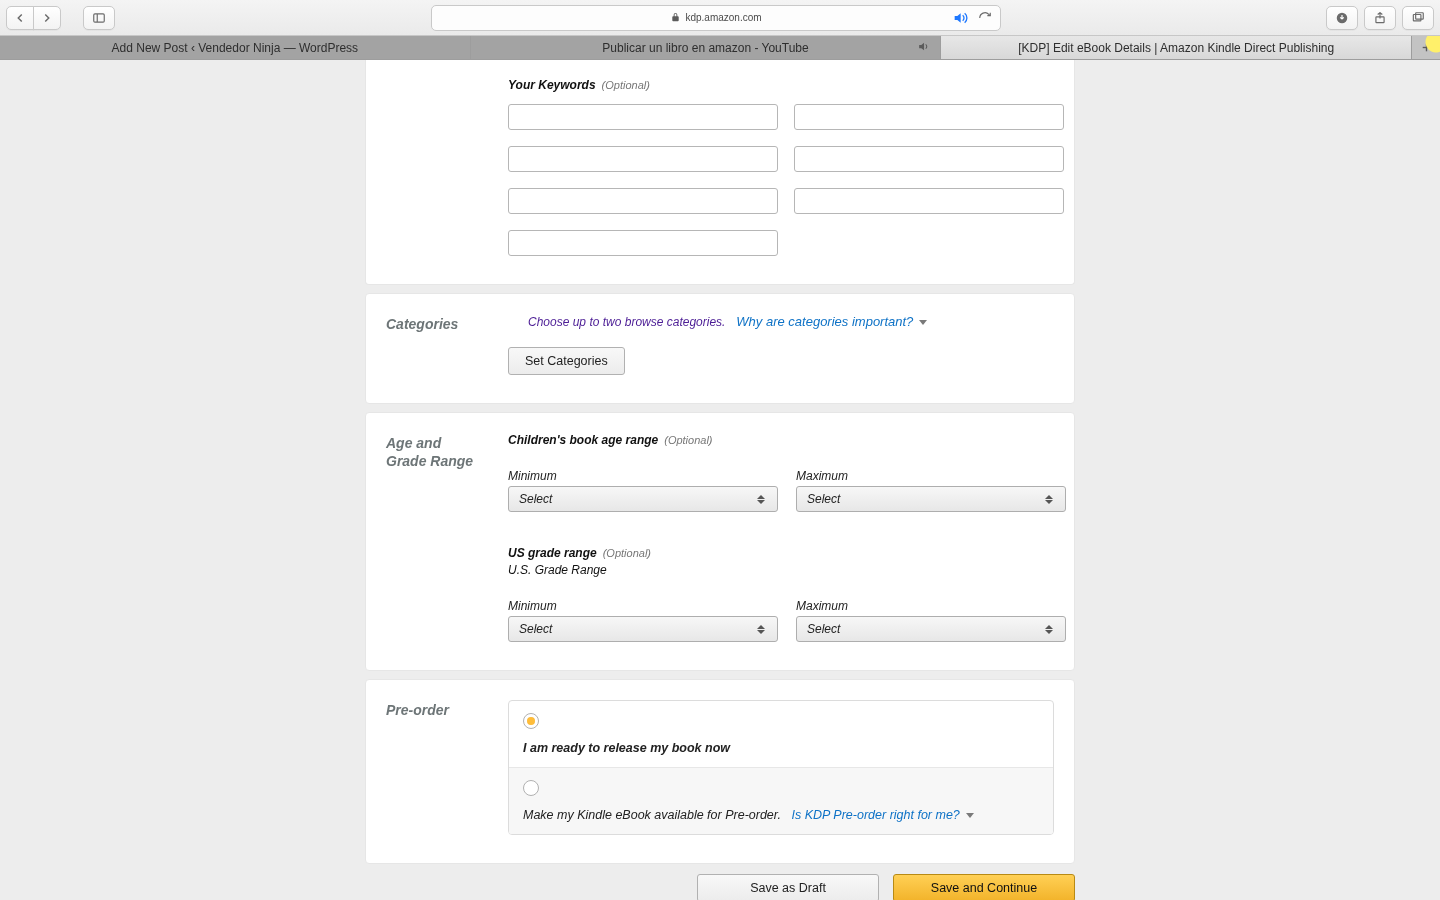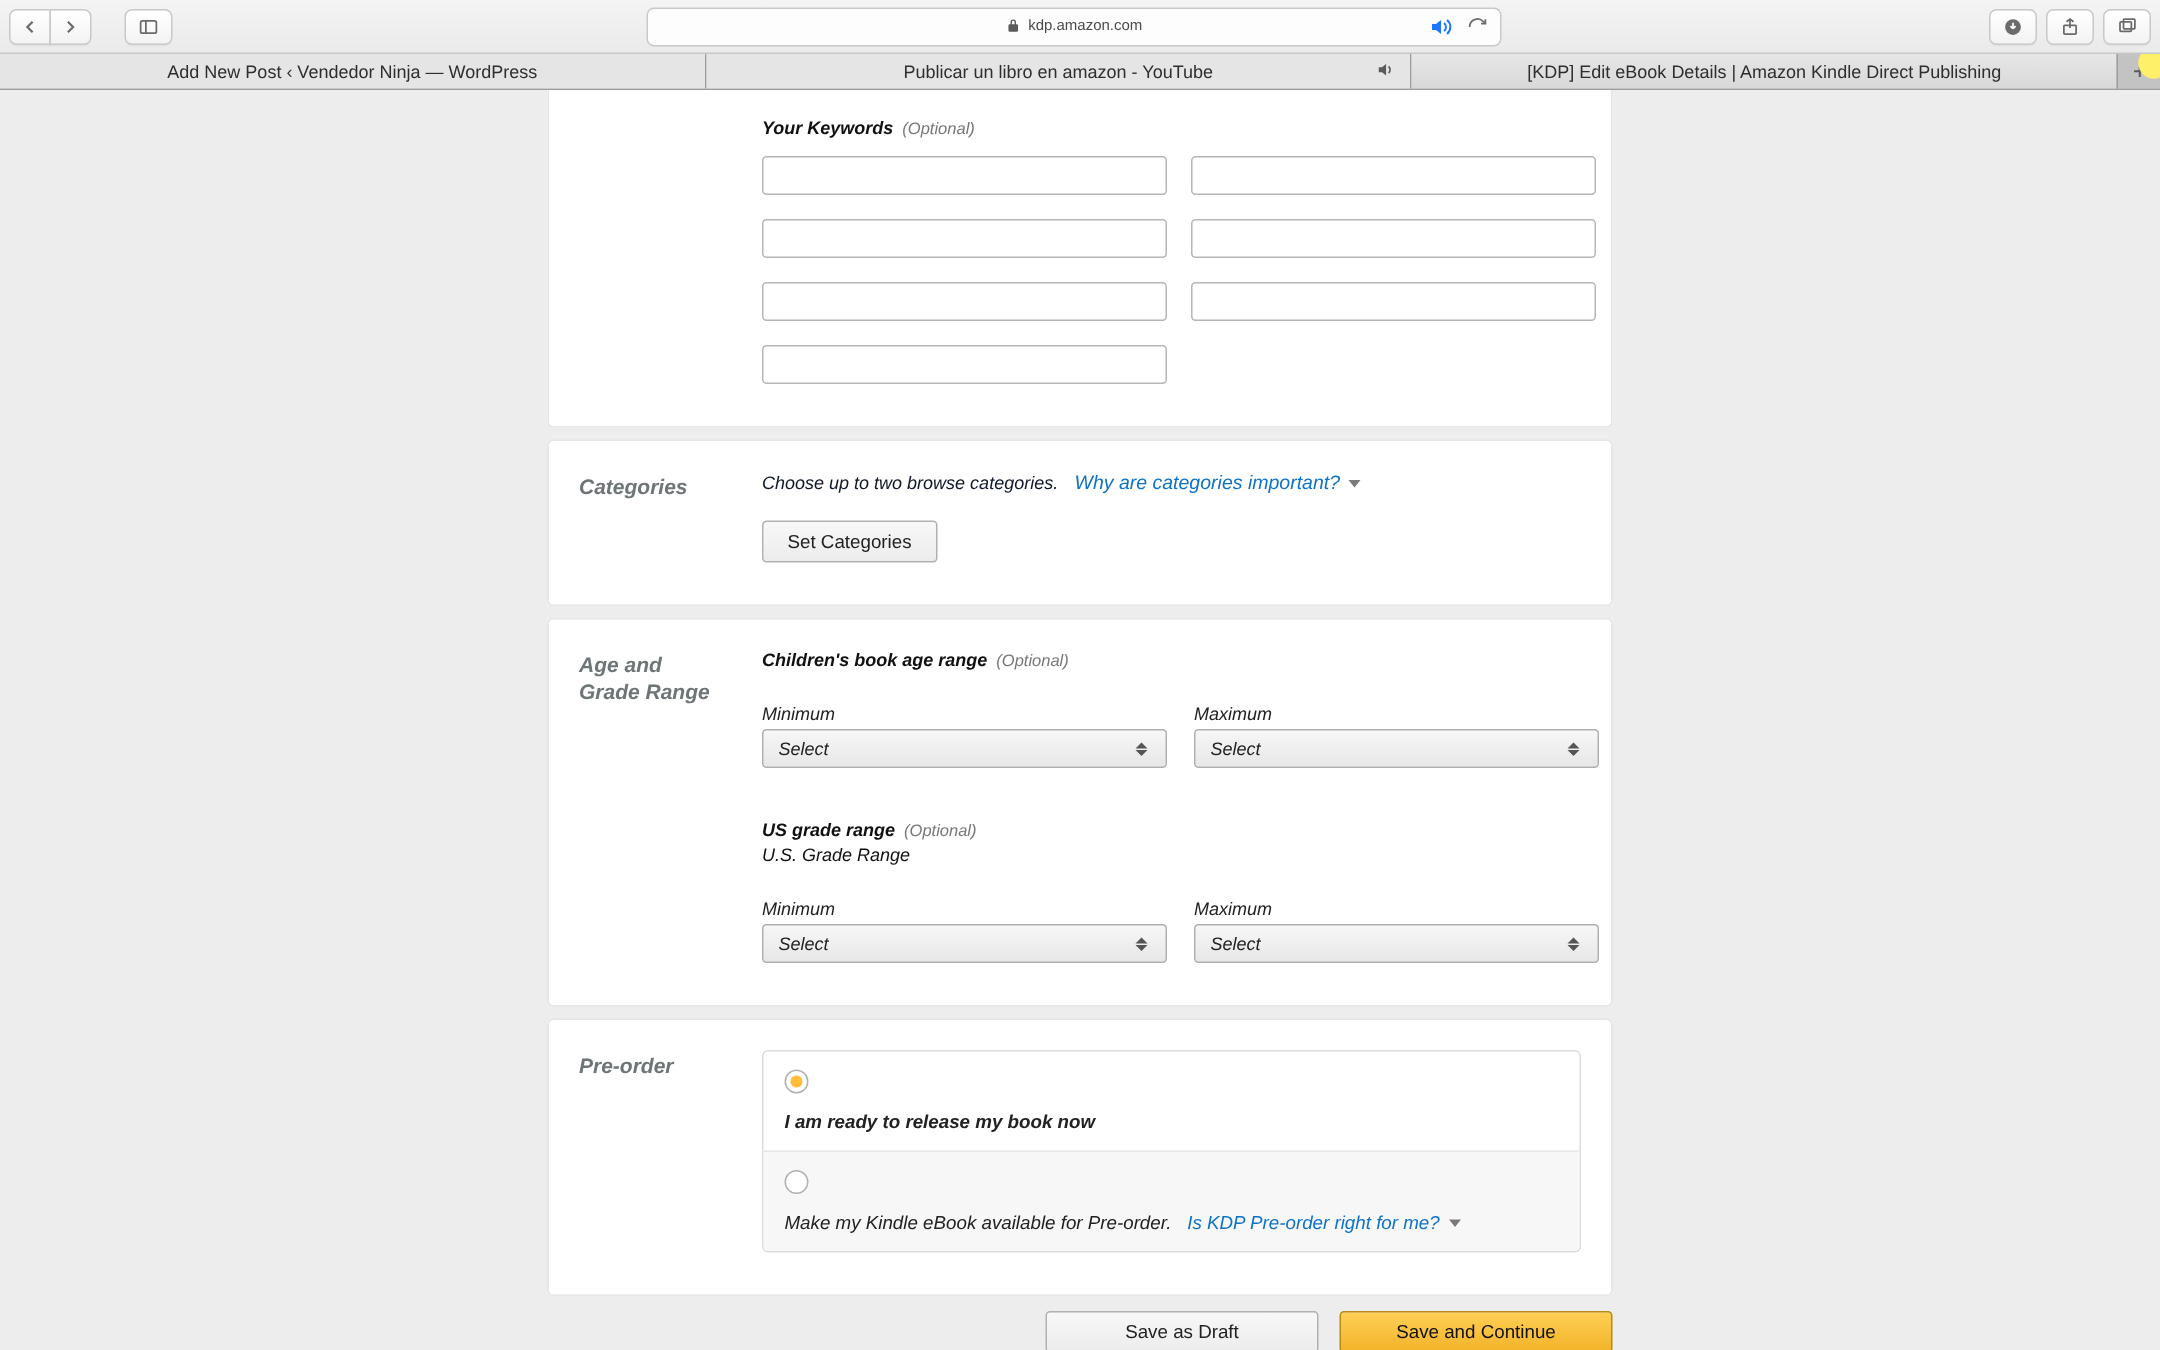--- a/index.html
+++ b/index.html
@@ -69,21 +69,21 @@
 }
 .tab {
   flex:1;
   display:flex;
   align-items:center;
   justify-content:center;
   font-size:12px;
   color:#2e2e2e;
   border-right:1px solid #9d9d9d;
   position:relative;
-  background:#e5e5e5;
+  background:#a3a3a3;
 }
 .tab.active { background: linear-gradient(to bottom,#e7e7e7 0,#d8d8d8 100%); }
 .tab .snd { position:absolute; right:10px; color:#5b5b5b; }
 .newtab {
   width:28px;
   display:flex; align-items:center; justify-content:center;
   color:#5b5b5b;
   background:#c3c3c3;
 }
 .newtab-corner{
@@ -124,21 +124,21 @@
   font-size:14px;
   line-height:1.25;
   padding-top:2px;
 }
 .section-body { flex:1; }
 
 .lbl-row { display:flex; align-items:baseline; gap:6px; }
 .lbl { font-style:italic; font-weight:700; font-size:12px; color:#111; }
 .sublbl { font-style:italic; font-size:12px; color:#111; margin-top:3px; }
 .opt { font-style:italic; font-size:11px; color:#777; }
-.helptext { font-style:italic; font-size:12px; color:#0f172a; }
+.helptext { font-style:italic; font-size:12px; color:#4c1d95;margin-left:20px; }
 .link { color:#0e72c6; font-style:italic; }
 .link.caret::after{
   content:""; display:inline-block; margin-left:6px;
   border-left:4px solid transparent; border-right:4px solid transparent;
   border-top:5px solid #7a7a7a; vertical-align:1px;
 }
 
 .kw-grid{
   margin-top:12px;
   display:grid;

